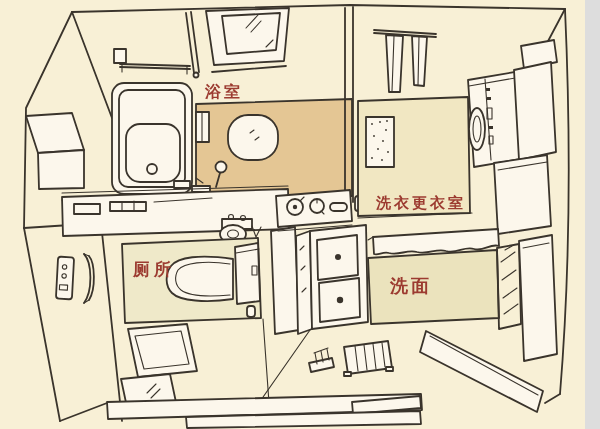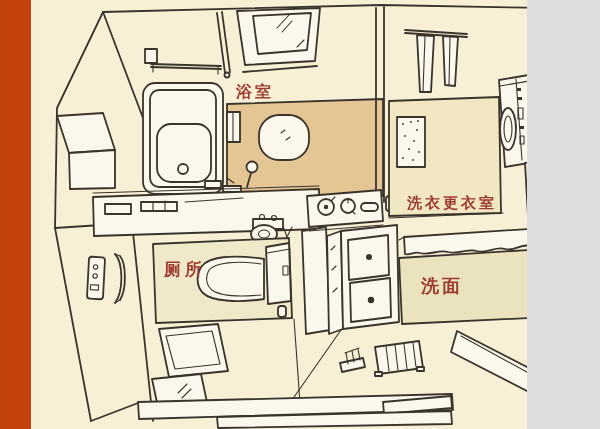--- a/index.html
+++ b/index.html
@@ -1,20 +1,19 @@
 <!DOCTYPE html>
 <html><head>
 <meta charset="utf-8">
 <style>
   html,body { margin:0; padding:0; }
   body { background:#ddd; font-family:"DejaVu Sans",sans-serif; }
   #stage {
-    position:relative; width:496px; height:429px; overflow:hidden;
-    background:#c2410c;
-    padding-left:31px;
+    position:relative; width:585px; height:429px; overflow:hidden;
+    background:#a21caf;
   }
   svg { display:block; width:600px; height:429px; }
   
   .ln  { fill:none; stroke:#3a342c; stroke-width:1.8; stroke-linecap:round; stroke-linejoin:round; }
   .thin{ stroke-width:1.1; }
   .thick{ stroke-width:2.6; }
   .fw  { fill:#fcf7ec; stroke:#3a342c; stroke-width:1.8; stroke-linecap:round; stroke-linejoin:round; } 
   .fl  { stroke:#3a342c; stroke-width:1.8; stroke-linejoin:round; } 
   .dot { fill:#3a342c; stroke:none; }
   text.room-label { font-family:"DejaVu Sans",sans-serif; font-weight:bold; }

